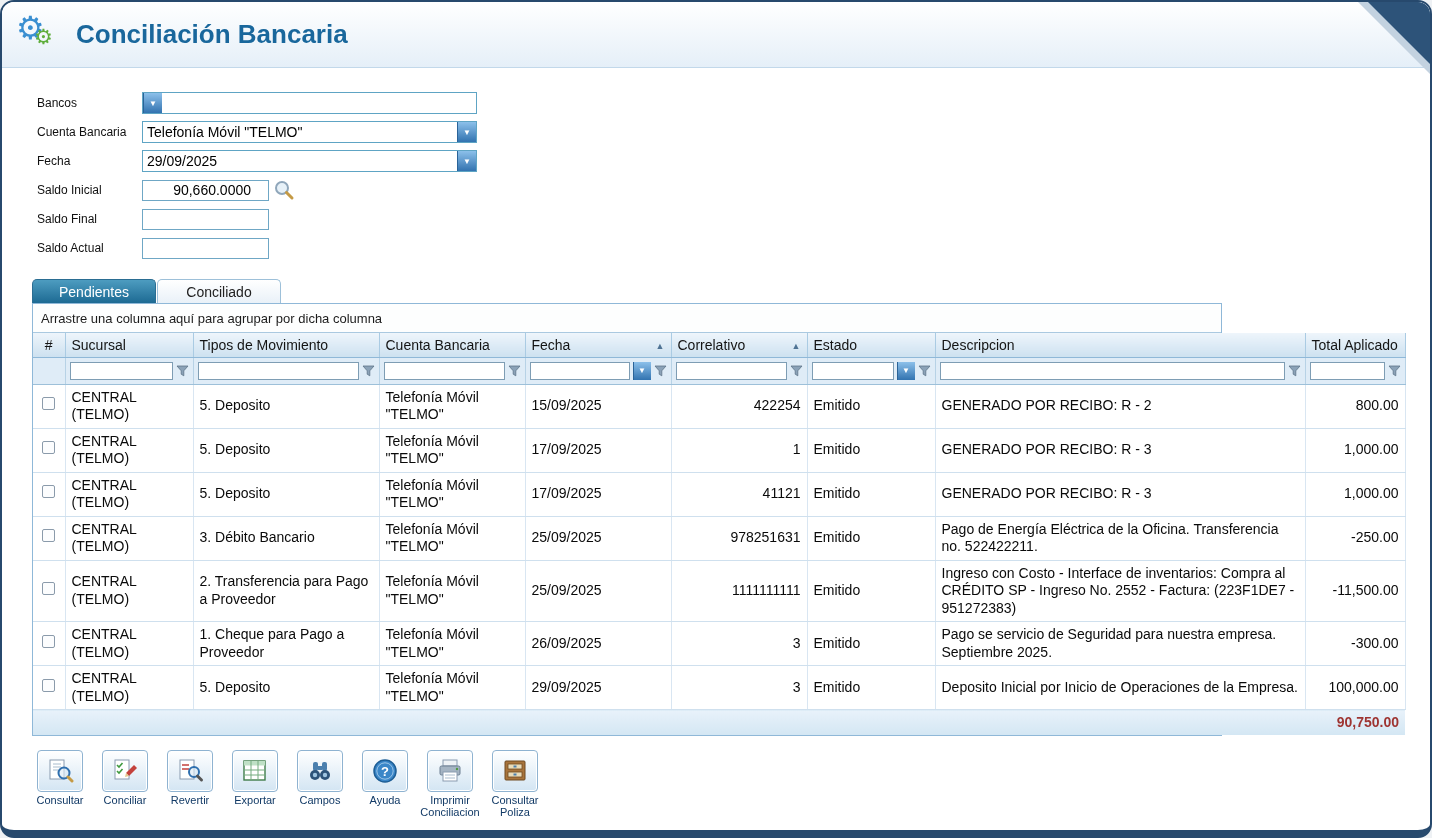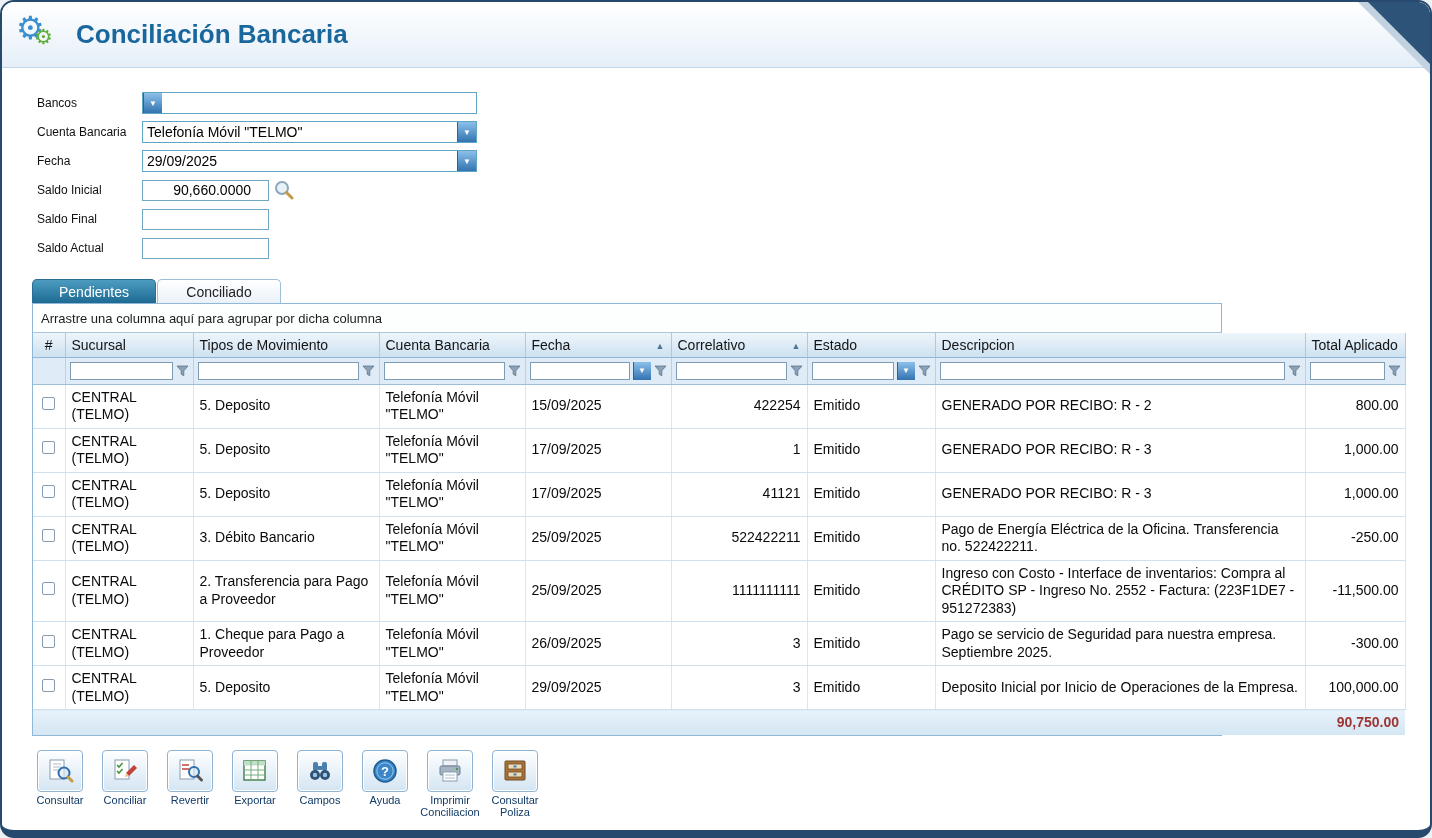--- a/index.html
+++ b/index.html
@@ -286,21 +286,21 @@
   </tr>
 
   <tr>
     <td class="c-check">
       <span class="checkbox"></span>
     </td>
     <td>CENTRAL (TELMO)</td>
     <td>3. Débito Bancario</td>
     <td>Telefonía Móvil "TELMO"</td>
     <td>25/09/2025</td>
-    <td class="num">522422211</td>
+    <td class="num">978251631</td>
     <td>Emitido</td>
     <td>Pago de Energía Eléctrica de la Oficina. Transferencia no. 522422211.</td>
     <td class="num">-250.00</td>
   </tr>
 
   <tr>
     <td class="c-check">
       <span class="checkbox"></span>
     </td>
     <td>CENTRAL (TELMO)</td>

